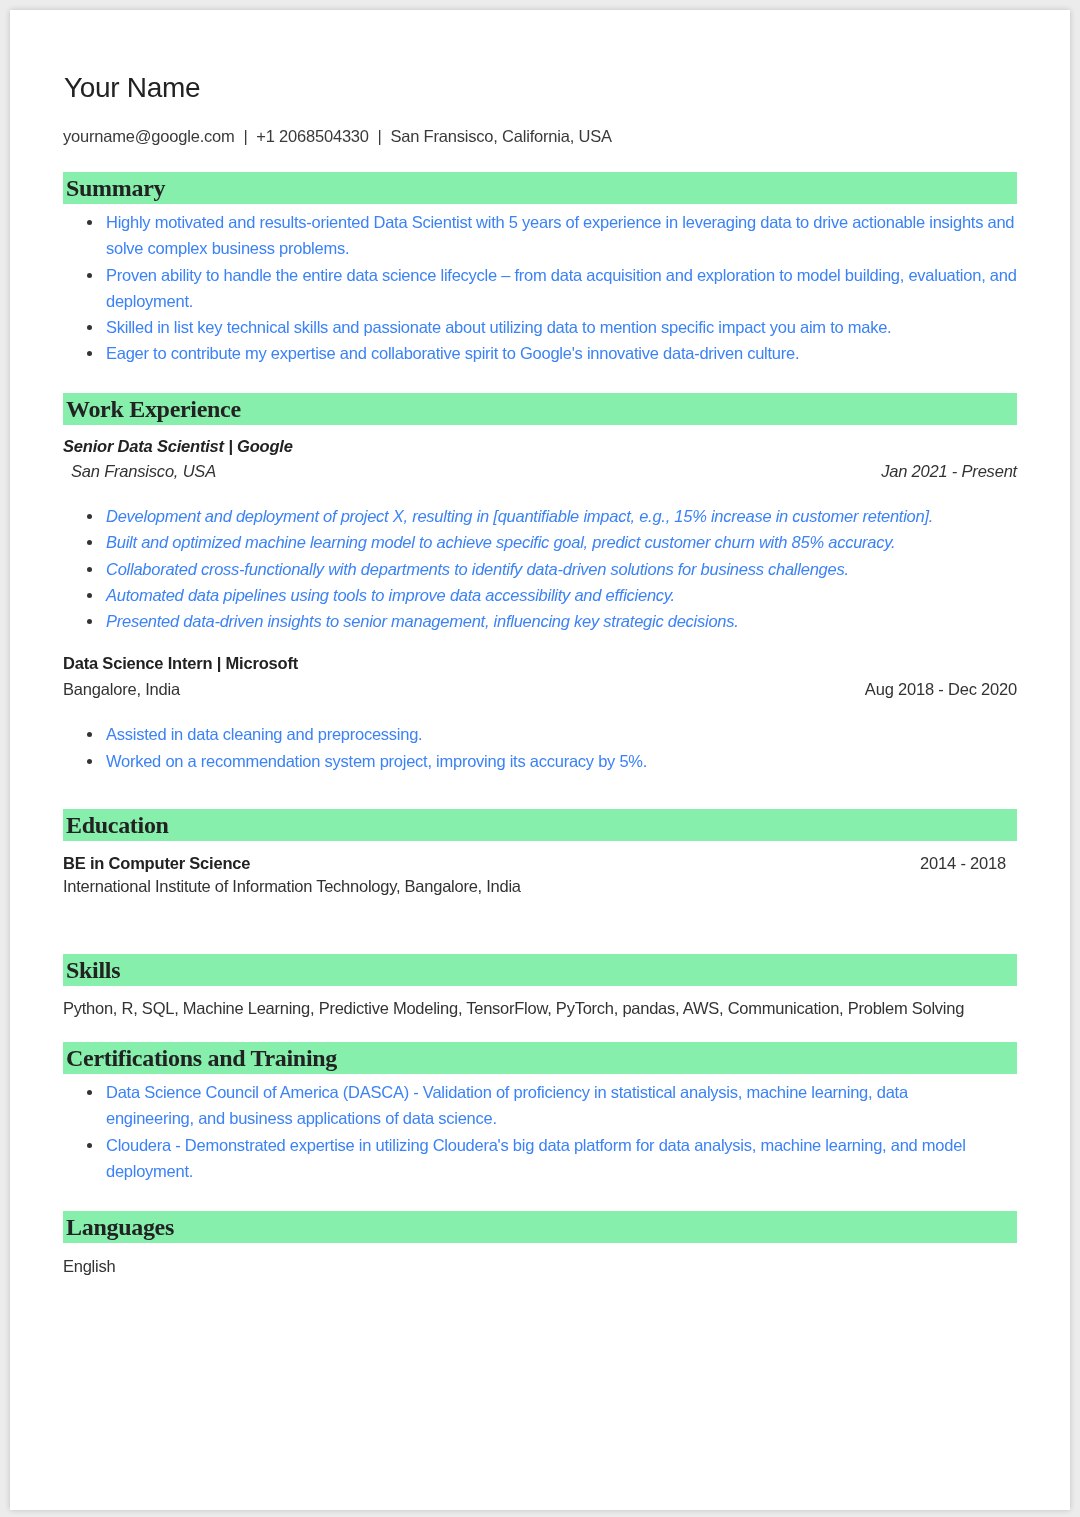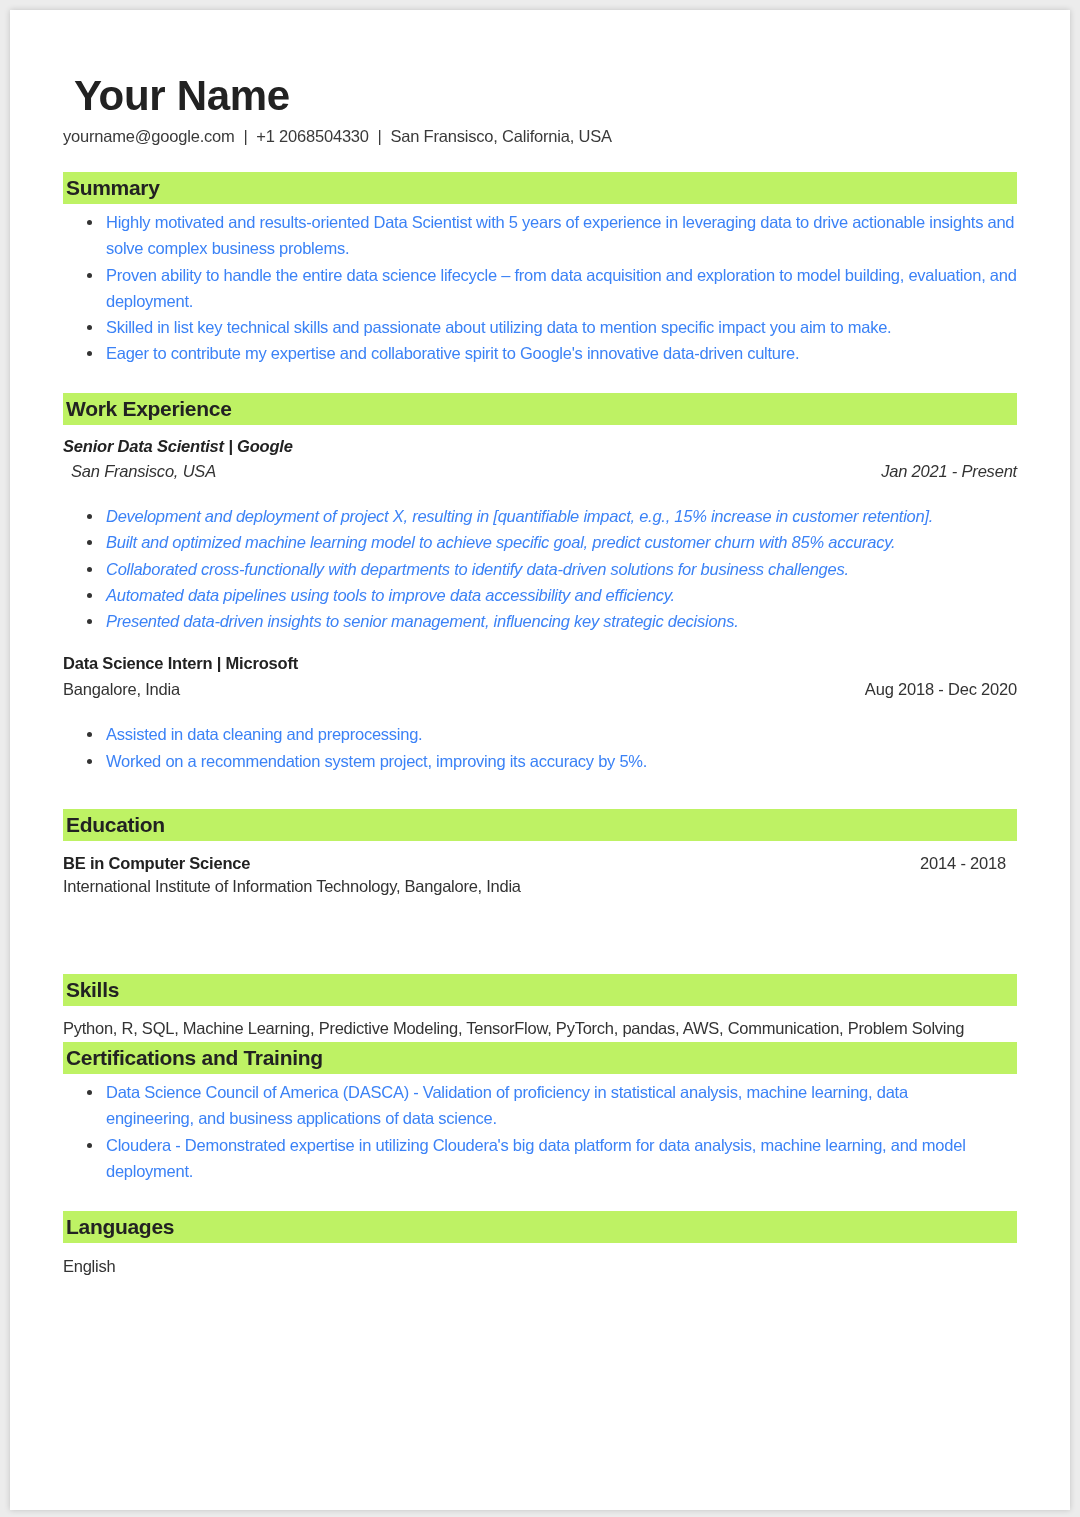--- a/index.html
+++ b/index.html
@@ -7,31 +7,31 @@
     width:1080px; height:1517px; background:#ececec;
     font-family:"Liberation Sans", sans-serif; color:#333;
     position:relative; overflow:hidden;
   }
   .page {
     position:absolute; left:10px; top:10px; width:1060px; height:1500px;
     background:#fff; box-shadow:0 0 6px rgba(0,0,0,0.18);
   }
   .content { position:absolute; left:53px; top:0; width:954px; }
   .name {
-    position:absolute; top:62px; left:11px; margin:0;
-    font-size:42px; font-weight:bold; color:#222; letter-spacing:-0.3px;
+    position:absolute; top:62px; left:1px; margin:0;
+    font-size:28px; font-weight:normal; color:#222; letter-spacing:-0.3px;
   }
   .contact {
     position:absolute; top:117px; left:0;
     font-size:16.5px; color:#3a3a3a; white-space:pre; letter-spacing:-0.2px;
   }
   .section { position:absolute; left:0; width:954px; }
   .band {
-    height:32px; background:#bef264; line-height:32px;
-    padding-left:3px; font-size:21px; font-weight:bold; color:#222; letter-spacing:-0.3px;
+    height:32px; background:#86efac; line-height:32px;
+    padding-left:3px; font-size:24px; font-weight:bold; color:#222; letter-spacing:-0.3px;font-family:Liberation Serif, serif;
   }
   ul.bullets { margin:0; padding:0 0 0 43px; list-style:none; }
   ul.bullets li {
     position:relative; font-size:16.5px; line-height:26.3px; color:#3b82f6;
     letter-spacing:-0.25px;
   }
   ul.bullets li::before {
     content:""; position:absolute; left:-19px; top:11px; width:5px; height:5px;
     border-radius:50%; background:#333;
   }
@@ -91,21 +91,21 @@
 
     <div class="section" style="top:799px;">
       <div class="band">Education</div>
       <div class="row" style="margin-top:13px; padding-right:11px;">
         <span class="job-title">BE in Computer Science</span>
         <span>2014 - 2018</span>
       </div>
       <div class="plain" style="margin-top:0px;">International Institute of Information Technology, Bangalore, India</div>
     </div>
 
-    <div class="section" style="top:964px;">
+    <div class="section" style="top:944px;">
       <div class="band">Skills</div>
       <div class="plain" style="margin-top:9px; padding-right:40px;">Python, R, SQL, Machine Learning, Predictive Modeling, TensorFlow, PyTorch, pandas, AWS, Communication, Problem Solving</div>
     </div>
 
     <div class="section" style="top:1032px;">
       <div class="band">Certifications and Training</div>
       <ul class="bullets" style="margin-top:5px; padding-right:20px;">
         <li>Data Science Council of America (DASCA) - Validation of proficiency in statistical analysis, machine learning, data engineering, and business applications of data science.</li>
         <li>Cloudera - Demonstrated expertise in utilizing Cloudera's big data platform for data analysis, machine learning, and model deployment.</li>
       </ul>

